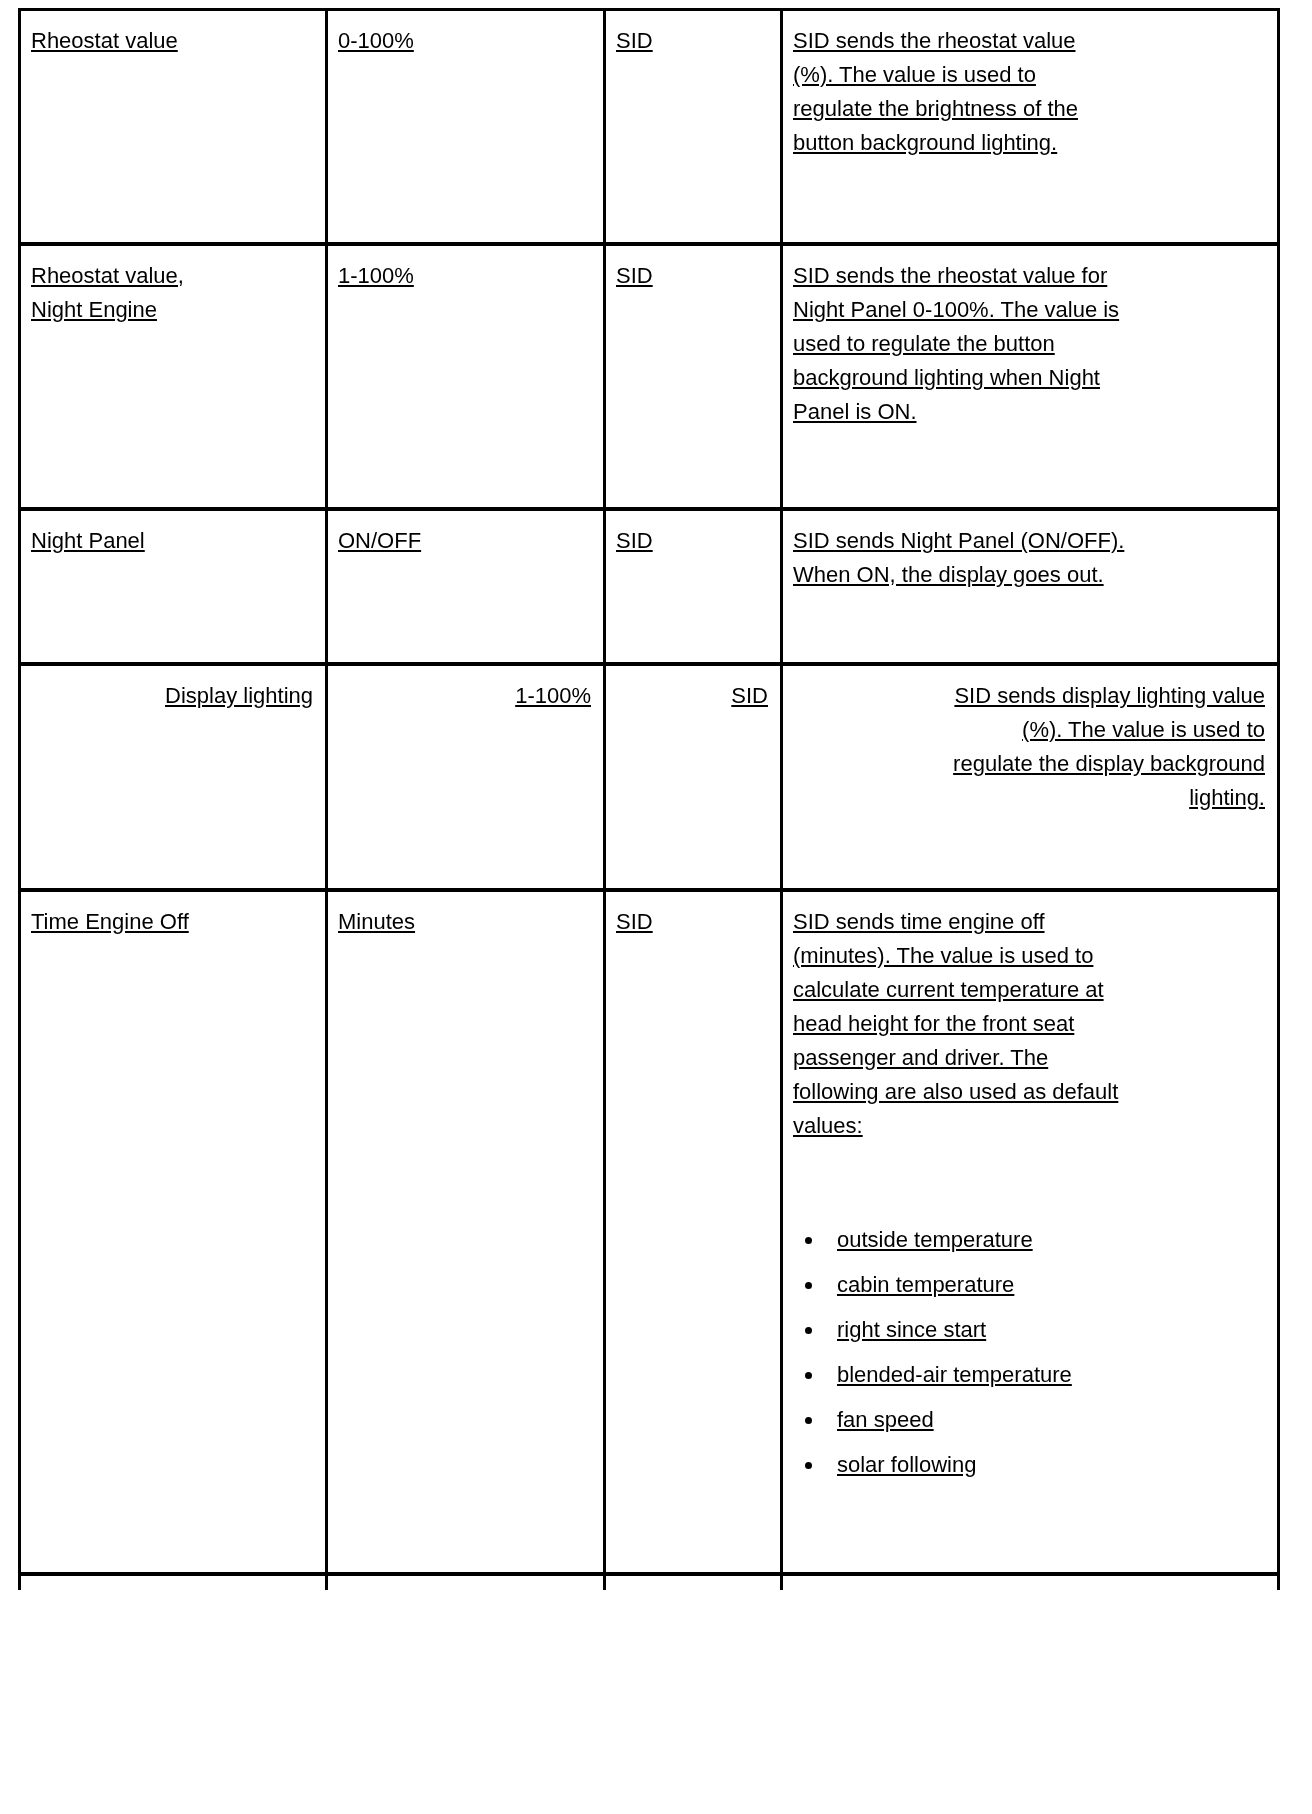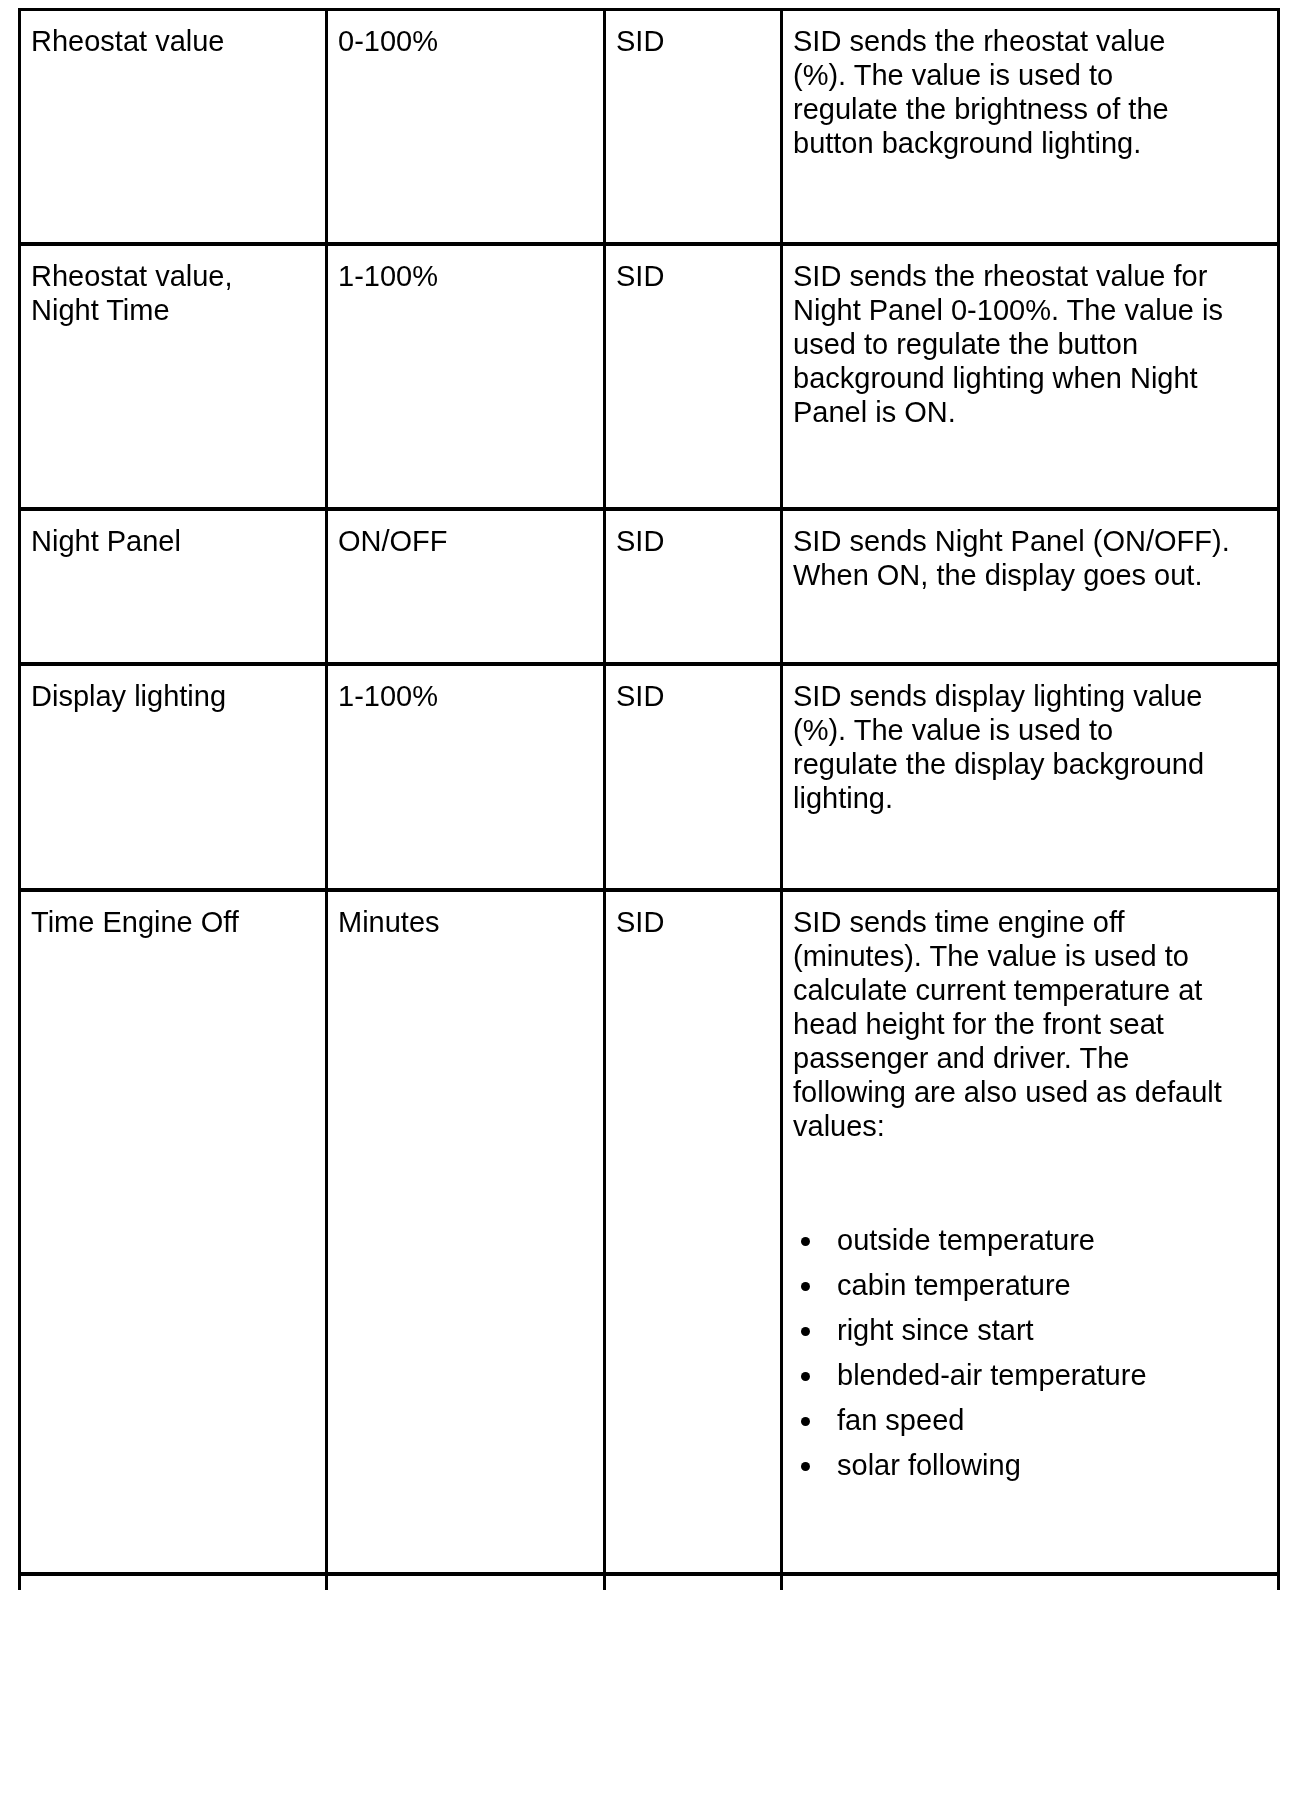--- a/index.html
+++ b/index.html
@@ -17,28 +17,29 @@
     border-collapse: collapse;
     table-layout: fixed;
     margin: 8px 0 0 18px;
     width: 1259px;
   }
   table.signals td {
     border: 3px solid #000000;
     border-bottom-width: 4px;
     vertical-align: top;
     padding: 13px 12px 0 10px;
-    font-size: 29px;
+    font-size: 22px;
     line-height: 34px;
+    text-decoration: underline;
   }
   .ct { white-space: pre-line; }
   tr.r1 { height: 234px; }
   tr.r2 { height: 265px; }
   tr.r3 { height: 155px; }
-  tr.r4 { height: 226px; }
+  tr.r4 { height: 226px; text-align: right; }
   tr.r5 { height: 684px; }
   tr.r6 { height: 226px; }
   tr.r6 td { border-bottom-width: 5px; }
   tr.r7 { height: 16px; }
   tr.r7 td { border-bottom: none; padding: 0; }
   ul.defaults {
     margin: 80px 0 8px 0;
     padding-left: 32px;
     list-style: disc;
   }
@@ -74,21 +75,21 @@
           <div class="ct">SID sends the rheostat value
 (%). The value is used to
 regulate the brightness of the
 button background lighting.</div>
         </td>
     </tr>
 
     <tr class="r2">
       <td>
           <div class="ct">Rheostat value,
-Night Time</div>
+Night Engine</div>
         </td>
       <td>
           <div class="ct">1-100%</div>
         </td>
       <td>
           <div class="ct">SID</div>
         </td>
       <td>
           <div class="ct">SID sends the rheostat value for
 Night Panel 0-100%. The value is

